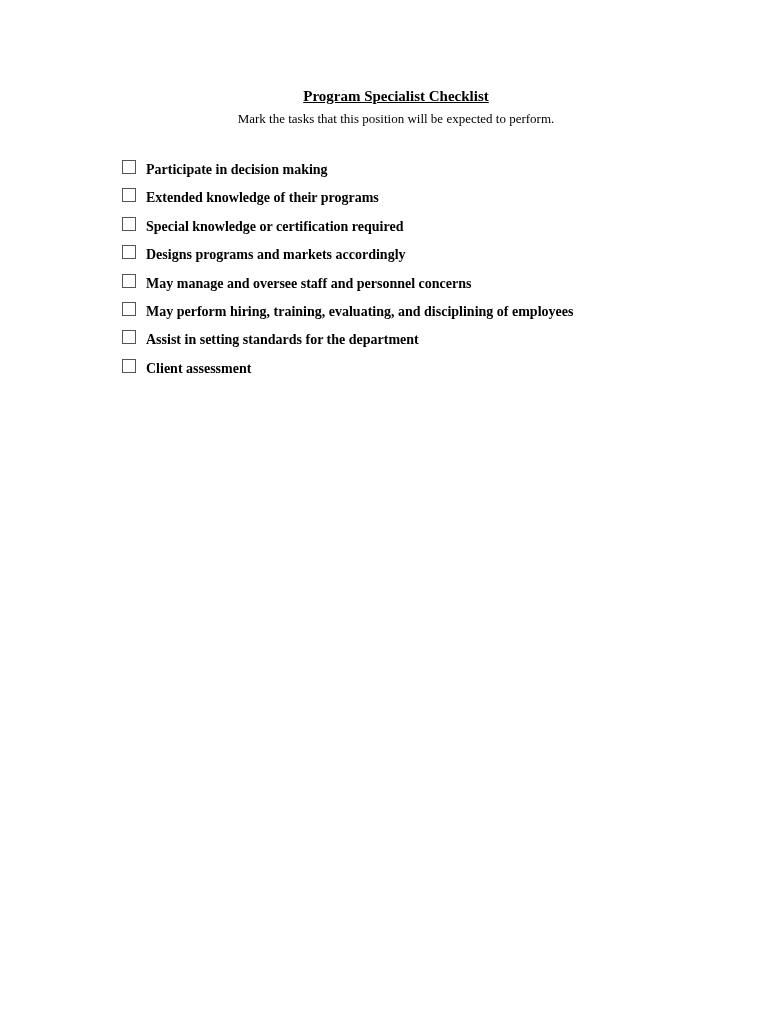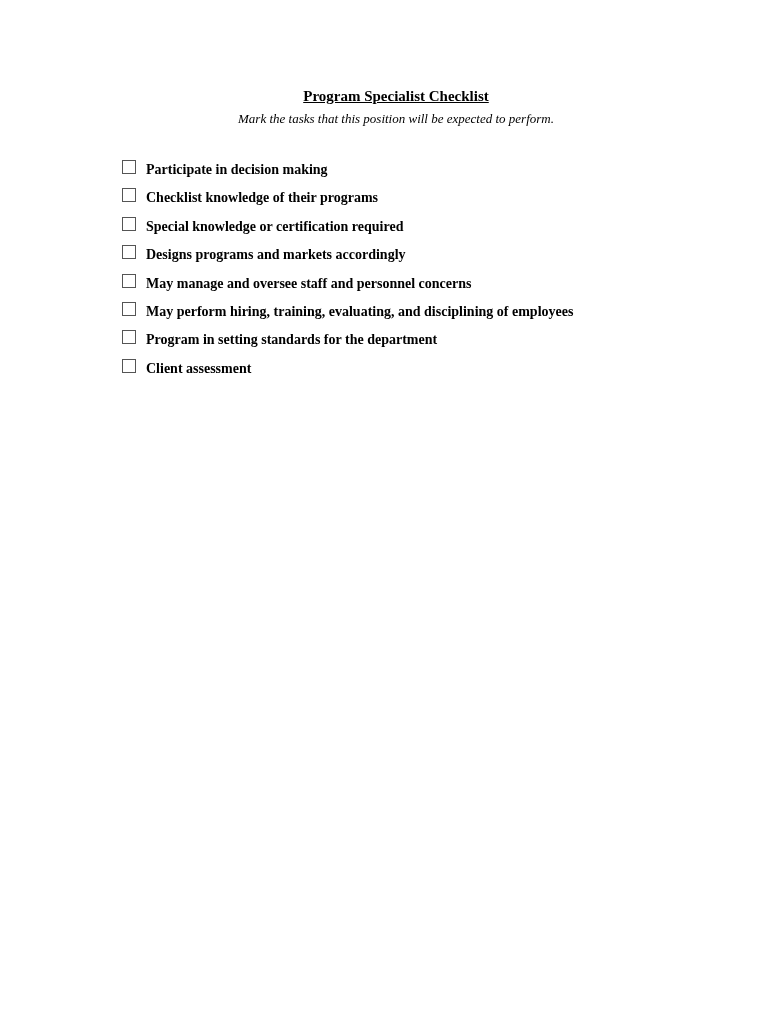--- a/index.html
+++ b/index.html
@@ -30,21 +30,20 @@
 
     .title {
       font-size: 15px;
       font-weight: bold;
       text-decoration: underline;
       margin-bottom: 6px;
     }
 
     .subtitle {
       font-size: 13px;
-      font-style: italic;
     }
 
     .checklist {
       margin-top: 28px;
       list-style: none;
     }
 
     .checklist-item {
       display: flex;
       align-items: flex-start;
@@ -79,41 +78,41 @@
     <div class="subtitle">Mark the tasks that this position will be expected to perform.</div>
   </div>
 
   <ul class="checklist">
   <li class="checklist-item">
         <span class="checkbox"></span>
         <span class="item-text">Participate in decision making</span>
       </li>
       <li class="checklist-item">
         <span class="checkbox"></span>
-        <span class="item-text">Checklist knowledge of their programs</span>
+        <span class="item-text">Extended knowledge of their programs</span>
       </li>
       <li class="checklist-item">
         <span class="checkbox"></span>
         <span class="item-text">Special knowledge or certification required</span>
       </li>
       <li class="checklist-item">
         <span class="checkbox"></span>
         <span class="item-text">Designs programs and markets accordingly</span>
       </li>
       <li class="checklist-item">
         <span class="checkbox"></span>
         <span class="item-text">May manage and oversee staff and personnel concerns</span>
       </li>
       <li class="checklist-item">
         <span class="checkbox"></span>
         <span class="item-text">May perform hiring, training, evaluating, and disciplining of employees</span>
       </li>
       <li class="checklist-item">
         <span class="checkbox"></span>
-        <span class="item-text">Program in setting standards for the department</span>
+        <span class="item-text">Assist in setting standards for the department</span>
       </li>
       <li class="checklist-item">
         <span class="checkbox"></span>
         <span class="item-text">Client assessment</span>
       </li>
     </ul>
 
 </div>
 
 </body></html>

